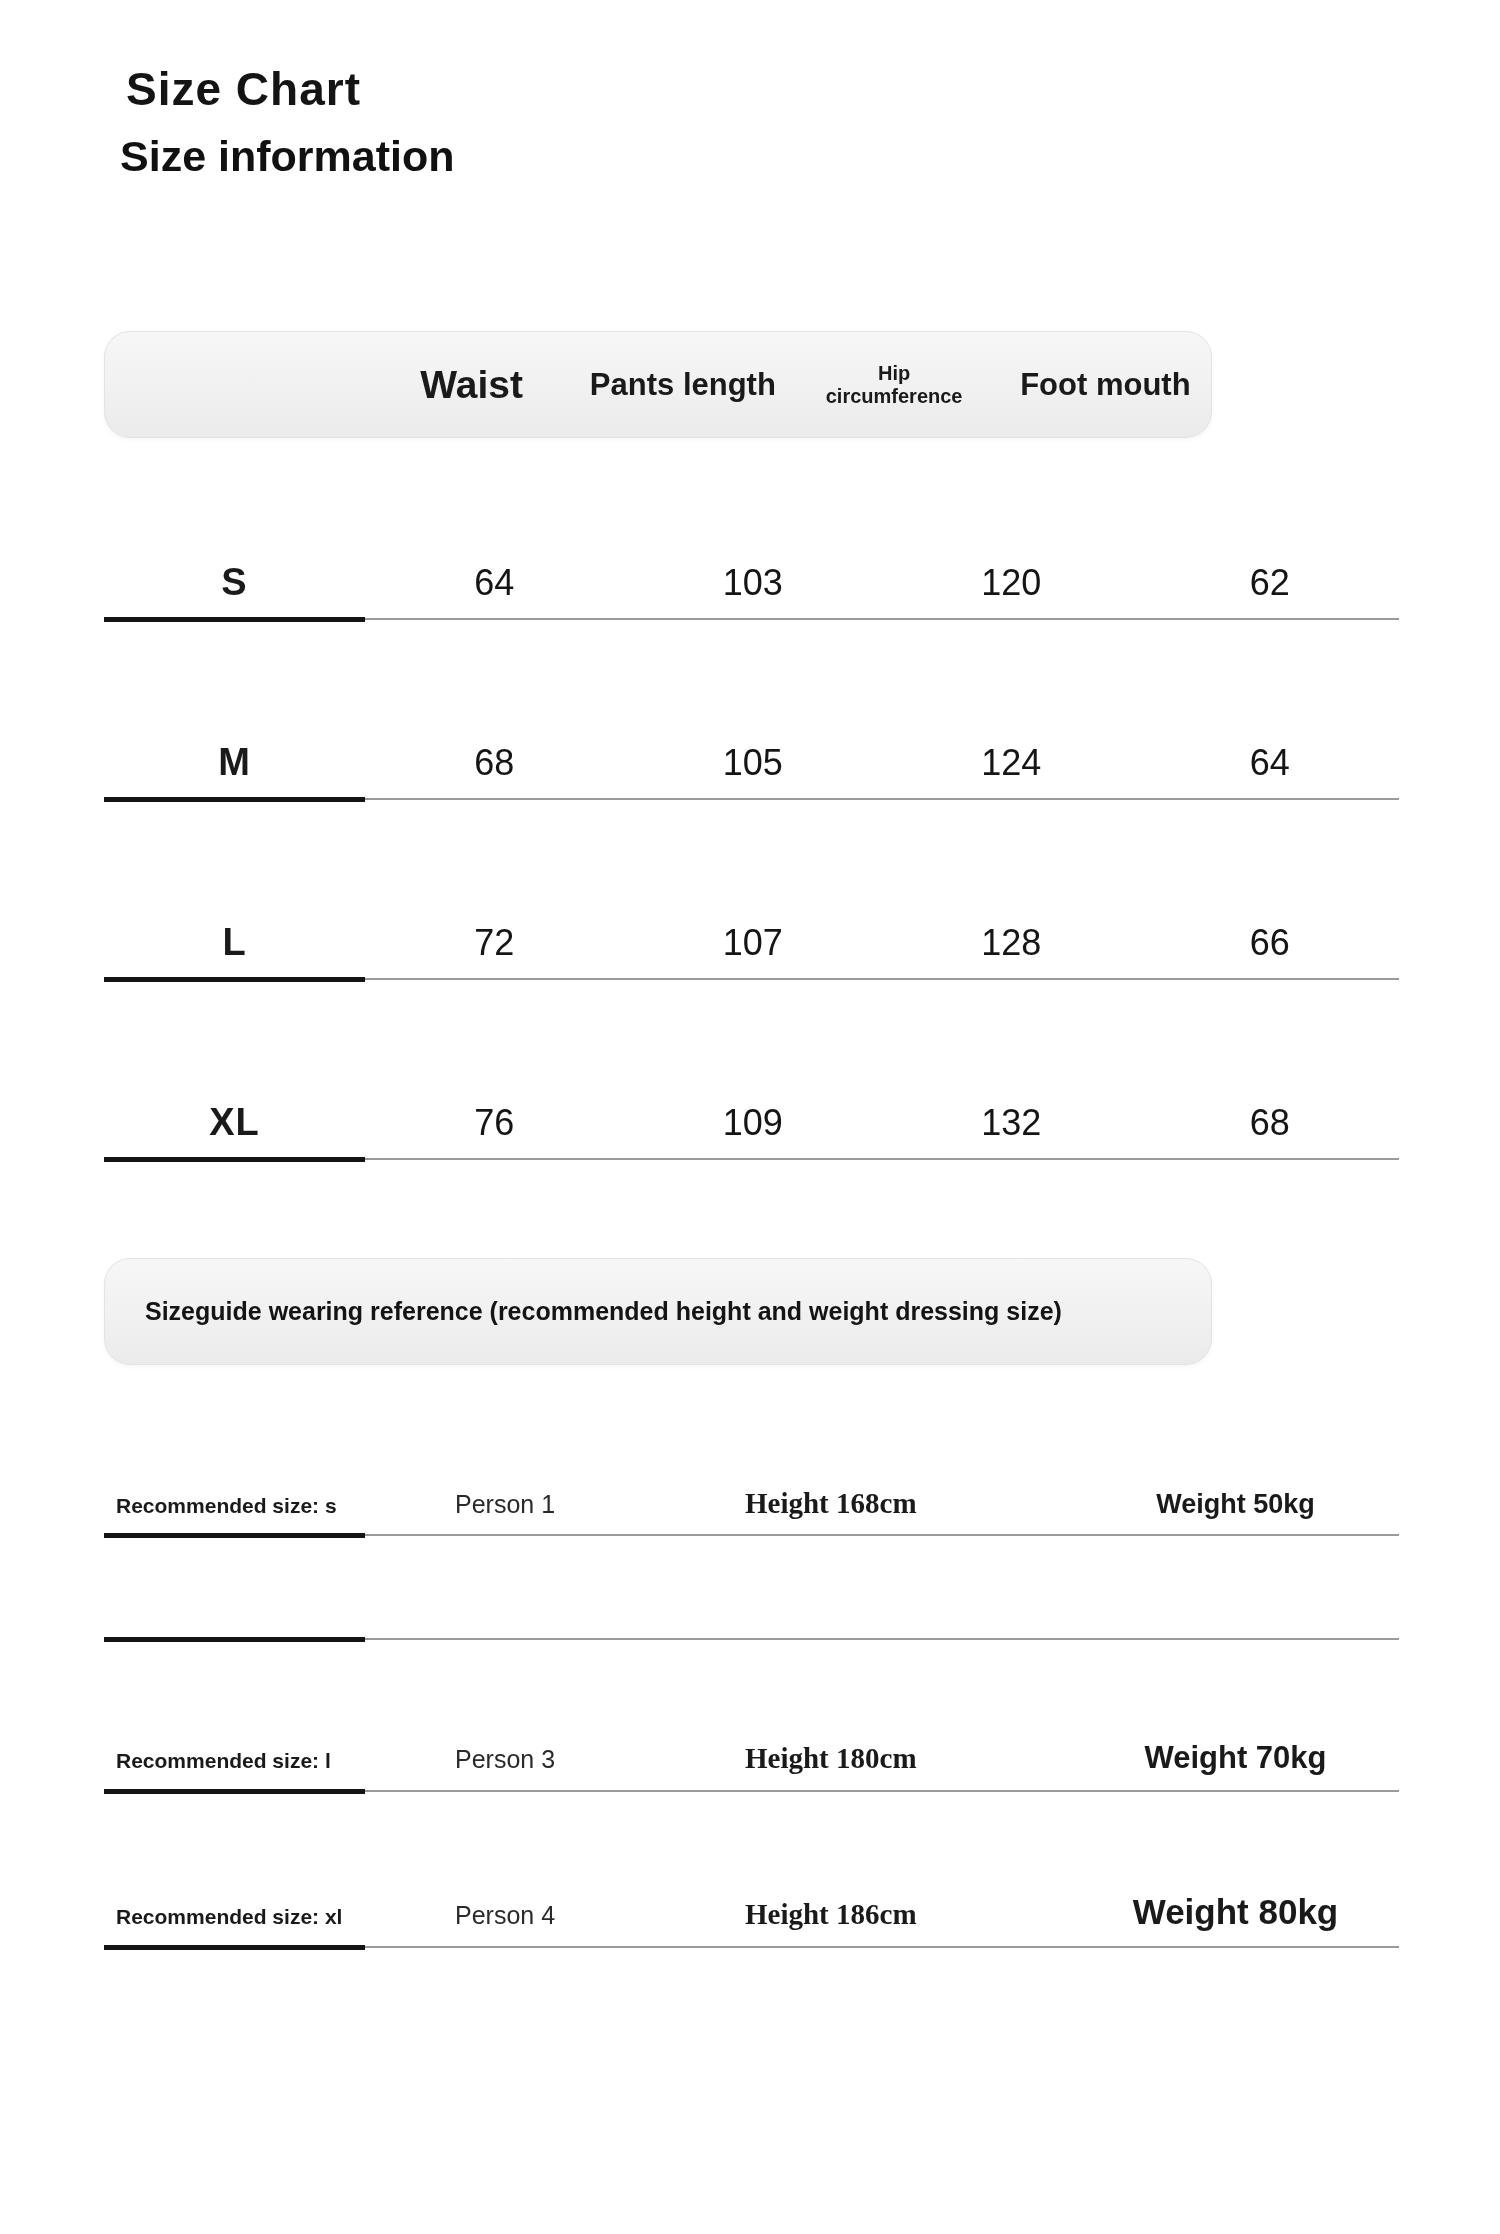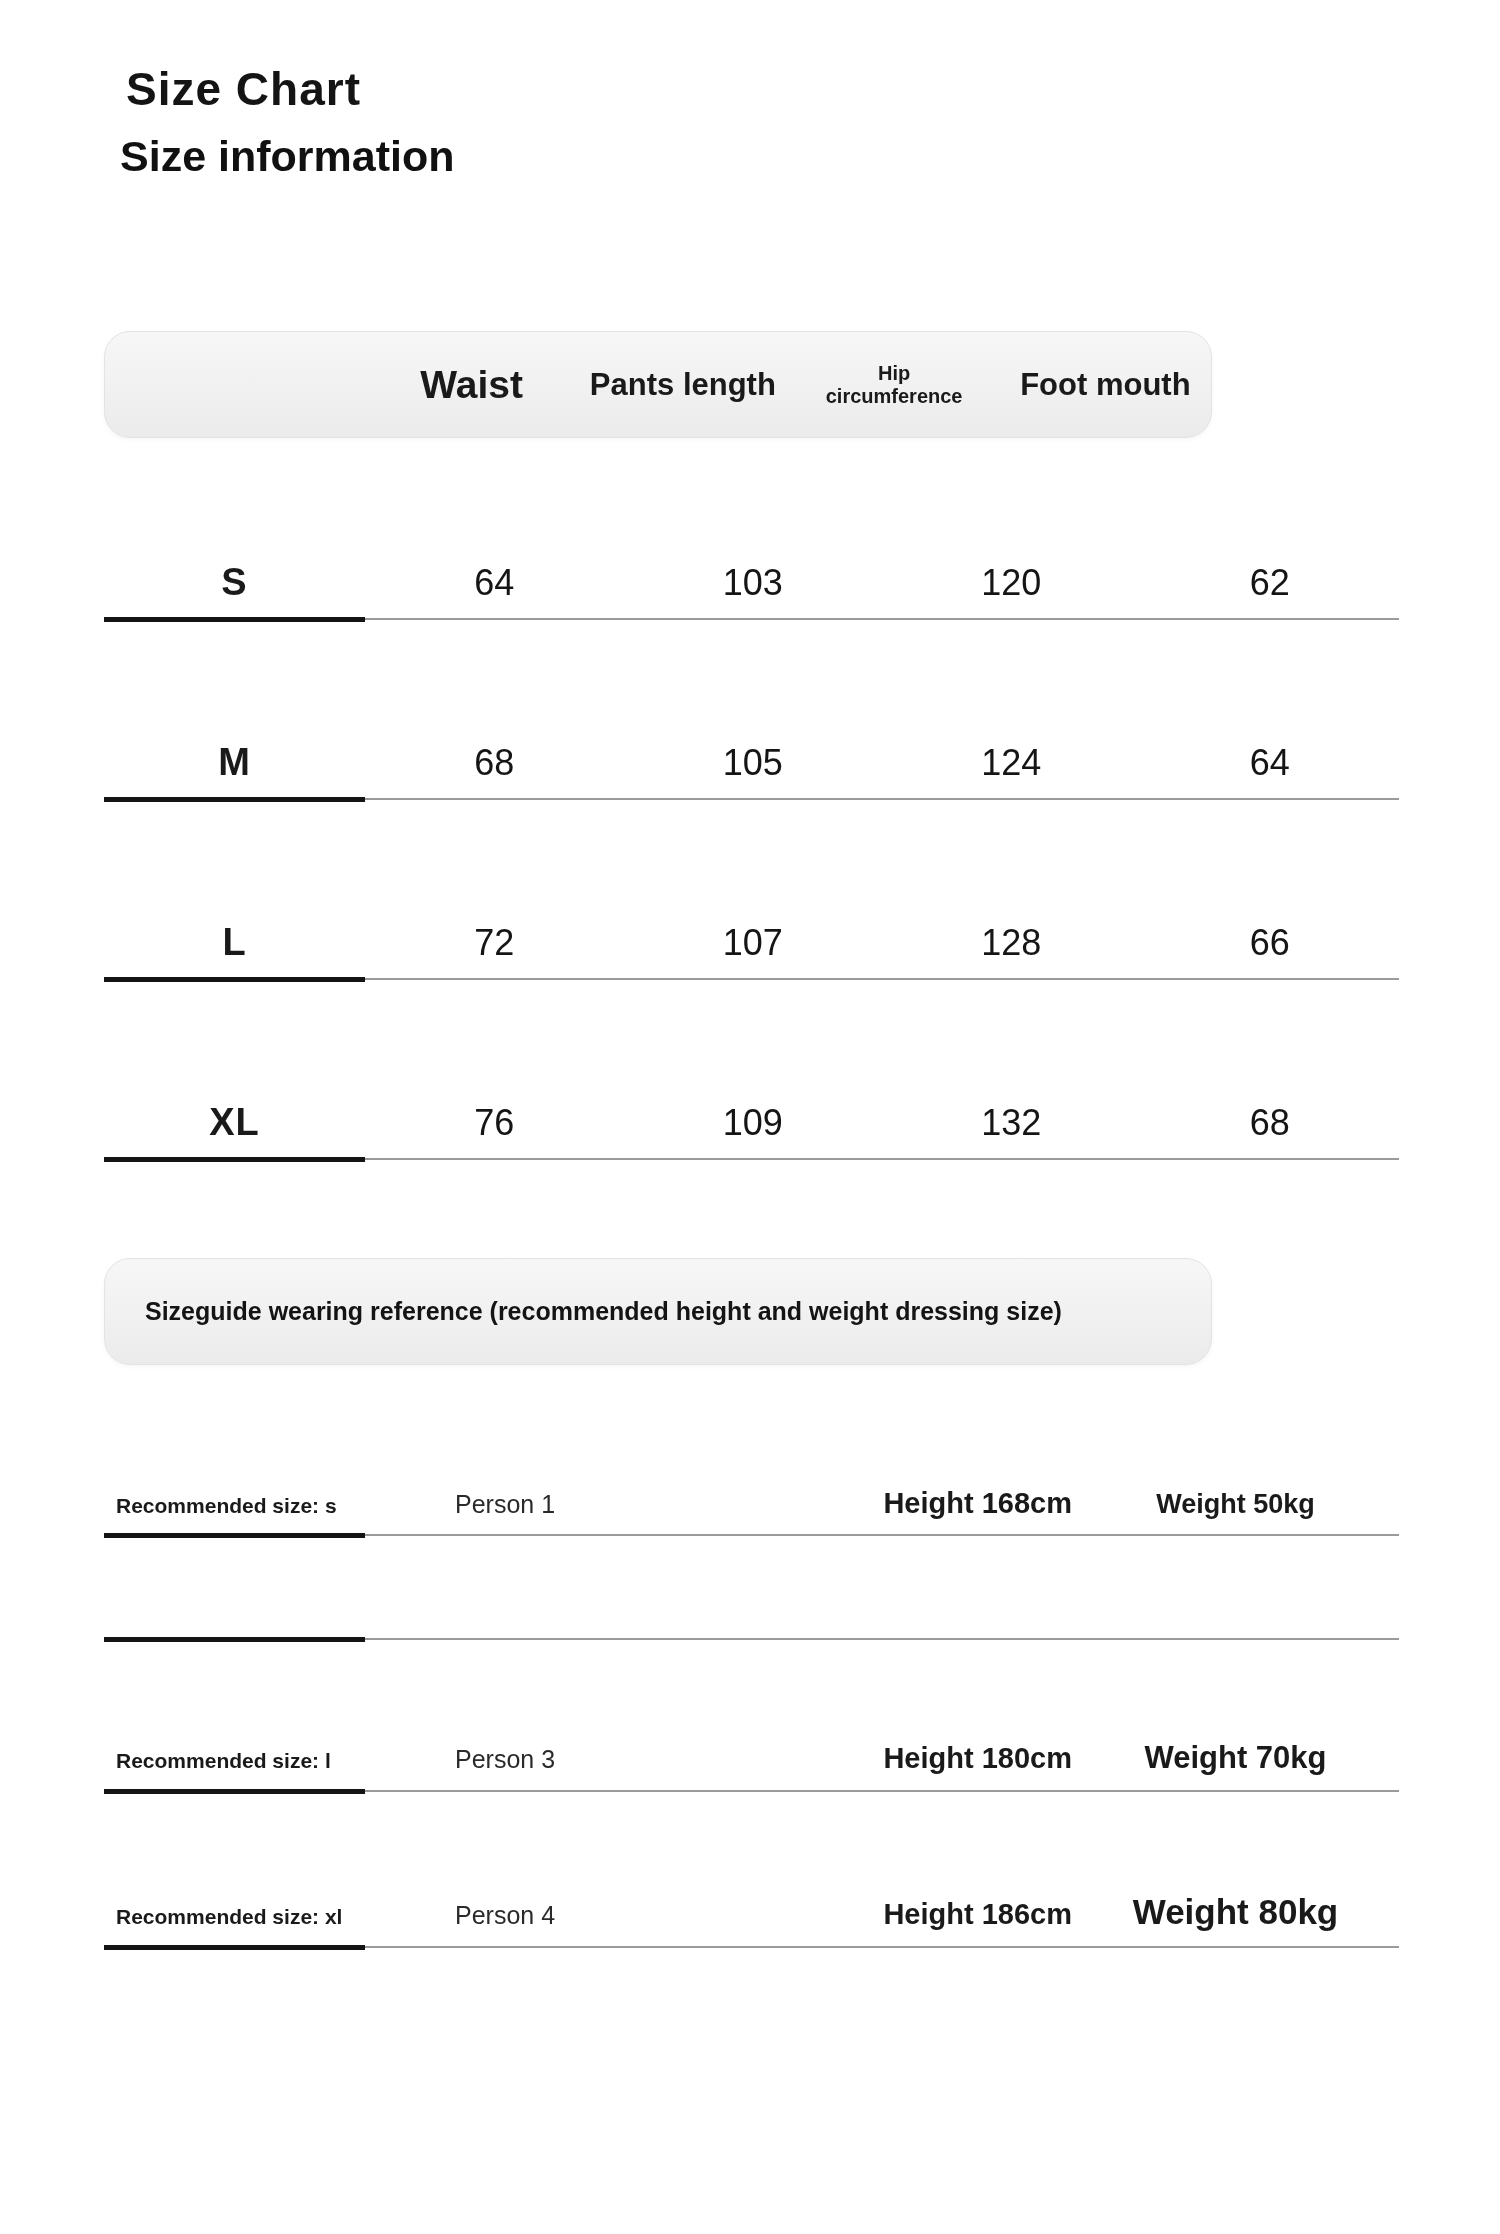--- a/index.html
+++ b/index.html
@@ -110,24 +110,25 @@
     white-space: nowrap;
   }
   .g-person {
     padding-left: 90px;
     font-size: 25px;
     font-weight: 400;
     color: #2a2a2a;
     white-space: nowrap;
   }
   .g-height {
-    text-align: right;
+    text-align: left;
     font-size: 29px;
     font-weight: 700;
     white-space: nowrap;
+    font-family: Liberation Serif, serif;
   }
   .g-weight {
     text-align: center;
     font-weight: 700;
     white-space: nowrap;
   }
   .w-sm { font-size: 27px; }
   .w-md { font-size: 31px; }
   .w-lg { font-size: 35px; }
 </style>

